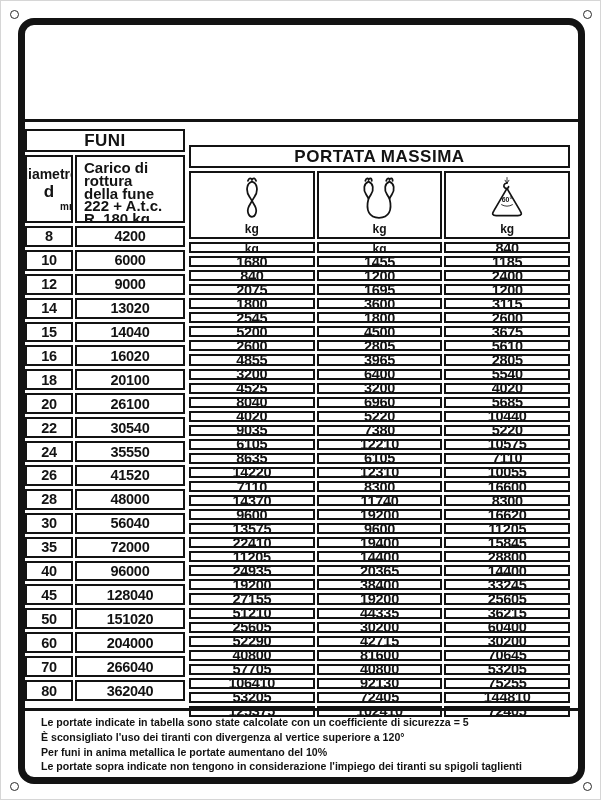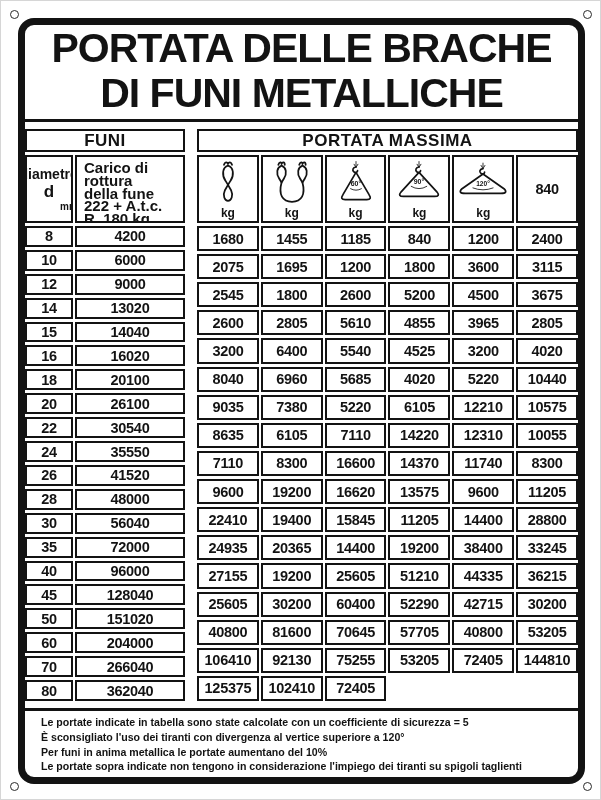--- a/index.html
+++ b/index.html
@@ -10,21 +10,21 @@
   .hole.tl{left:9px;top:9px;} .hole.tr{right:8px;top:9px;}
   .hole.bl{left:9px;bottom:8px;} .hole.br{right:8px;bottom:8px;}
   .frame{position:absolute;left:17px;top:17px;width:567px;height:766px;box-sizing:border-box;
          border:7px solid #131313;border-radius:16px;}
   .title{position:absolute;left:0;right:0;top:1px;text-align:center;font-weight:bold;
          font-size:41px;line-height:45px;letter-spacing:-1px;white-space:nowrap;}
   .hline{position:absolute;left:0;right:0;height:3px;background:#131313;}
   .line-title{top:94px;} .line-notes{top:683px;}
   .tbl{position:absolute;top:104px;height:572px;display:grid;gap:3px 2px;box-sizing:border-box;}
   .tbl.funi{left:0;width:160px;grid-template-columns:48px 1fr;grid-template-rows:23px 68px;grid-auto-rows:1fr;}
-  .tbl.portata{left:172px;width:381px;grid-template-columns:repeat(6,1fr);grid-template-rows:23px 68px;grid-auto-rows:1fr;}
+  .tbl.portata{left:164px;width:381px;grid-template-columns:repeat(3,1fr);grid-template-rows:23px 68px;grid-auto-rows:1fr;margin-top:16px;}
   .cell{background:#fff;border:2px solid #131313;box-sizing:border-box;display:flex;
         align-items:center;justify-content:center;font-weight:bold;overflow:hidden;}
   .thead{grid-column:1 / -1;font-size:17px;letter-spacing:.5px;}
   .num{font-size:14.5px;letter-spacing:-0.3px;}
   .diam-head{flex-direction:column;justify-content:center;gap:2px;}
   .diam-l1{font-size:14px;} .diam-l2{font-size:17px;line-height:15px;} .diam-l3{font-size:10px;margin-left:40px;}
   .carico-head{flex-direction:column;align-items:stretch;justify-content:flex-start;padding:5px 2px 2px 7px;}
   .carico-head .ln{font-size:15px;line-height:12.8px;text-align:left;}
   .carico-head .unit{font-size:12px;text-align:center;margin-top:3px;}
   .icon-cell{flex-direction:column;justify-content:center;padding:3px 8px 1px;gap:2px;}
@@ -40,24 +40,20 @@
 <body>
 
 <div class="plate">
   <div class="hole tl"></div>
   <div class="hole tr"></div>
   <div class="hole bl"></div>
   <div class="hole br"></div>
 
   <div class="frame">
 
-    <div class="title">
-      <div>PORTATA DELLE BRACHE</div>
-      <div>DI FUNI METALLICHE</div>
-    </div>
 
     <div class="hline line-title"></div>
 
     <div class="tbl funi" id="funi-table">
       <div class="cell thead">FUNI</div>
       <div class="cell diam-head">
         <span class="diam-l1">diametro</span>
         <span class="diam-l2">d</span>
         <span class="diam-l3">mm</span>
       </div>

